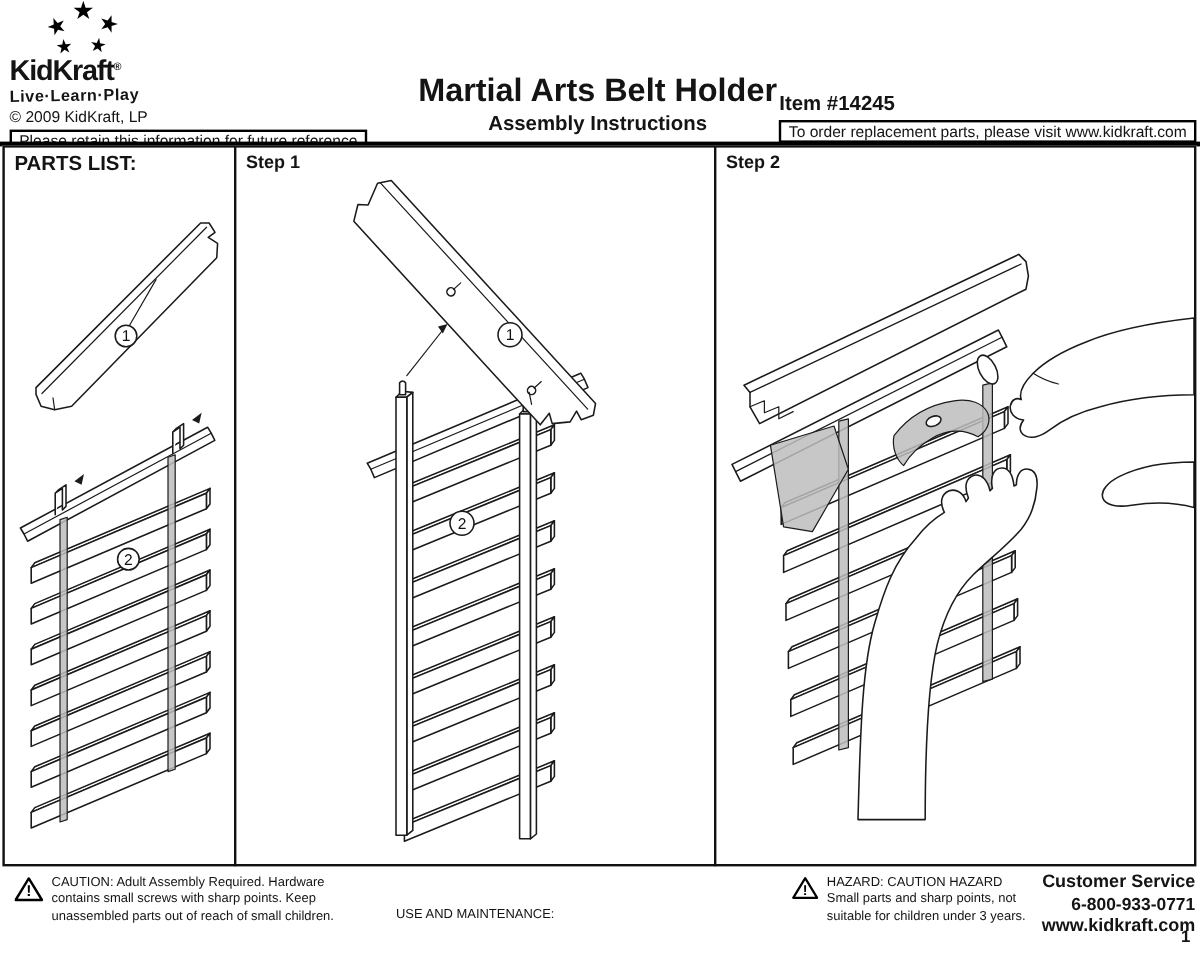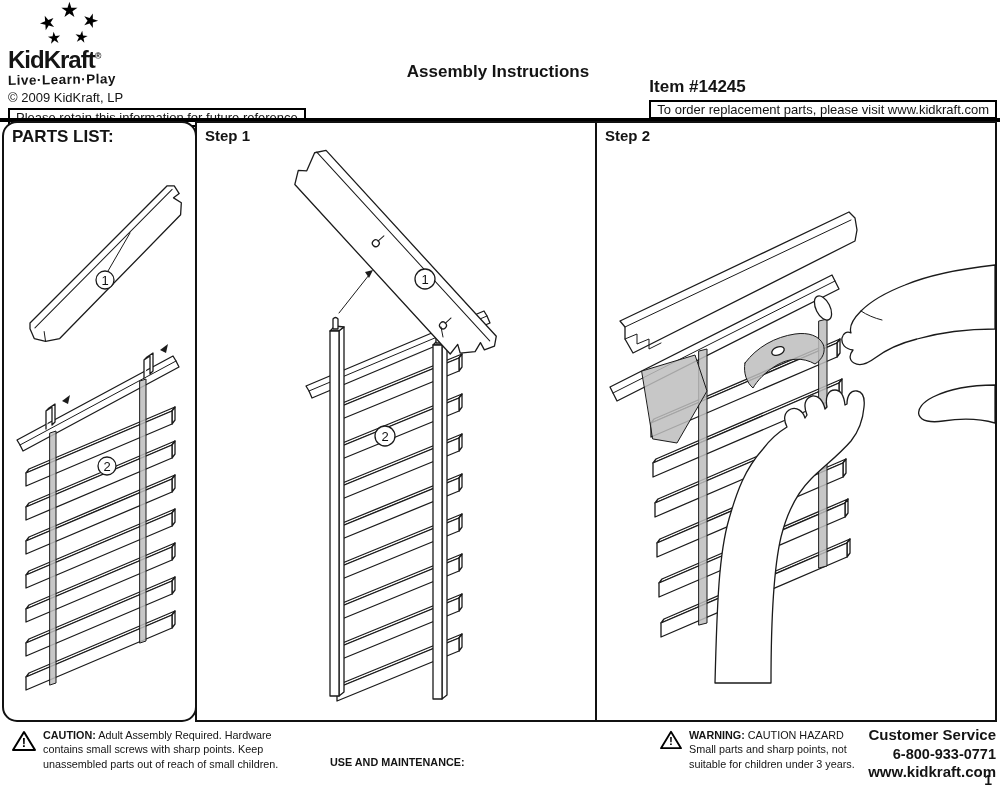--- a/index.html
+++ b/index.html
@@ -28,21 +28,21 @@
   .lineart{stroke:#1b1b1b;stroke-width:1.3;fill:#fff;stroke-linejoin:round;stroke-linecap:round;}
   .lineart .thin{stroke-width:1;fill:none;}
   .lineart .gray{fill:#bdbdbd;fill-opacity:.85;stroke-width:1;}
   .lineart .dark{fill:#1b1b1b;stroke:none;}
   .lineart text{font-family:"Liberation Sans",sans-serif;font-size:13px;fill:#111;stroke:none;font-weight:normal;}
   .caption{position:absolute;left:136px;top:492px;width:200px;font-size:14.5px;line-height:1.35;z-index:3;}
   
   .footer-col{position:absolute;font-size:10.8px;line-height:1.32;}
   .icon-row{display:flex;gap:7px;align-items:flex-start;}
   .tri{flex:0 0 auto;margin-top:2px;}
-  .b{font-weight:bold;}
+  .b{font-weight:normal;}
   .maint{white-space:pre-wrap;}
   .service{position:absolute;right:4px;top:726px;text-align:right;line-height:1.25;}
   .service .t1{font-size:15px;font-weight:bold;}
   .service .t2{font-size:14.5px;font-weight:bold;}
   .service .t3{font-size:15px;font-weight:bold;margin-left:20px;}
   .pagenum{position:absolute;right:8px;top:772px;font-size:14px;font-weight:bold;}
 </style>
 </head>
 <body>
 
@@ -56,31 +56,32 @@
       <span style="left:17px;top:28px;font-size:16px;transform:rotate(-150deg);">★</span>
       <span style="left:44px;top:27px;font-size:16px;transform:rotate(152deg);">★</span>
     </div>
     <div class="brandname"><span>KidKraft</span><sup>®</sup></div>
     <div class="tagline">Live·Learn·Play</div>
     <div class="copyright">© 2009 KidKraft, LP</div>
     <div class="notice-box">Please retain this information for future reference</div>
   </div>
 
   <div class="title-block">
+    <div class="doc-title">Martial Arts Belt Holder</div>
     <div class="doc-subtitle">Assembly Instructions</div>
   </div>
 
   <div class="item-block">
     <div class="item-number">Item #14245</div>
     <div class="notice-box">To order replacement parts, please visit www.kidkraft.com</div>
   </div>
 
   <div class="thick-rule"></div>
 
-  <div class="panel" style="left:2px;width:195px;border-radius:15px;">
+  <div class="panel" style="left:2px;width:195px;">
     <div class="panel-title big">PARTS LIST:</div>
     <svg width="191" height="597" viewBox="0 0 191 597" class="lineart">
 
       <g transform="translate(26,200) rotate(-45)">
         <path d="M0,0 L194,0 L199,5 L197,14 L190,13 L192,22 L183,30 L10,32 L-2,24 L-8,14 L-4,4 Z"></path>
         <path class="thin" d="M0,7 L195,6"></path>
         <path class="thin" d="M-2,24 L4,16"></path>
       </g>
       <path class="thin" d="M104,148 L126,110"></path>
       <circle cx="101" cy="157" r="9"></circle>
@@ -249,21 +250,21 @@
     
   </div>
 
   <div class="footer-col" style="left:660px;top:728px;width:230px;">
     <div class="icon-row">
       <svg class="tri" width="22" height="20" viewBox="0 0 24 22">
         <polygon points="12,2 23,20 1,20" fill="#fff" stroke="#000" stroke-width="2" stroke-linejoin="round"></polygon>
         <text x="12" y="17" text-anchor="middle" font-size="13" font-weight="bold" font-family="Liberation Sans,sans-serif">!</text>
       </svg>
       <div style="width:200px;">
-        <span class="b">WARNING:</span>
+        <span class="b">HAZARD:</span>
         <span>CAUTION HAZARD</span>
         <div>Small parts and sharp points, not</div>
         <div>suitable for children under 3 years.</div>
       </div>
     </div>
   </div>
 
   <div class="service">
     <div class="t1">Customer Service</div>
     <div class="t2">6-800-933-0771</div>

